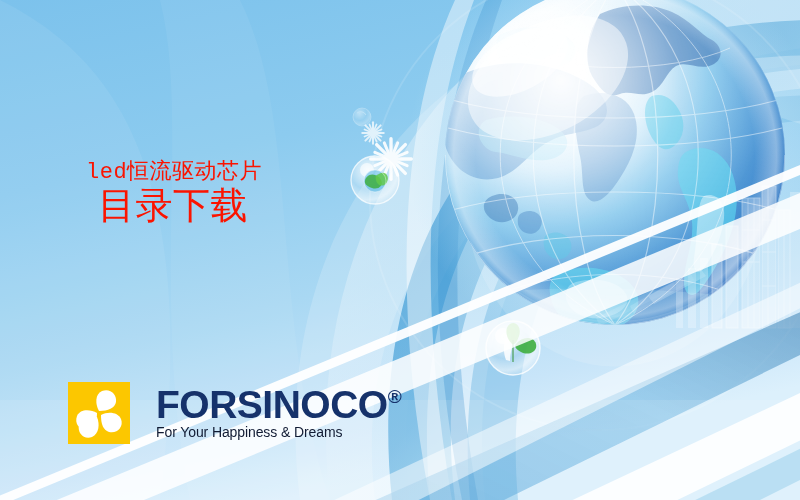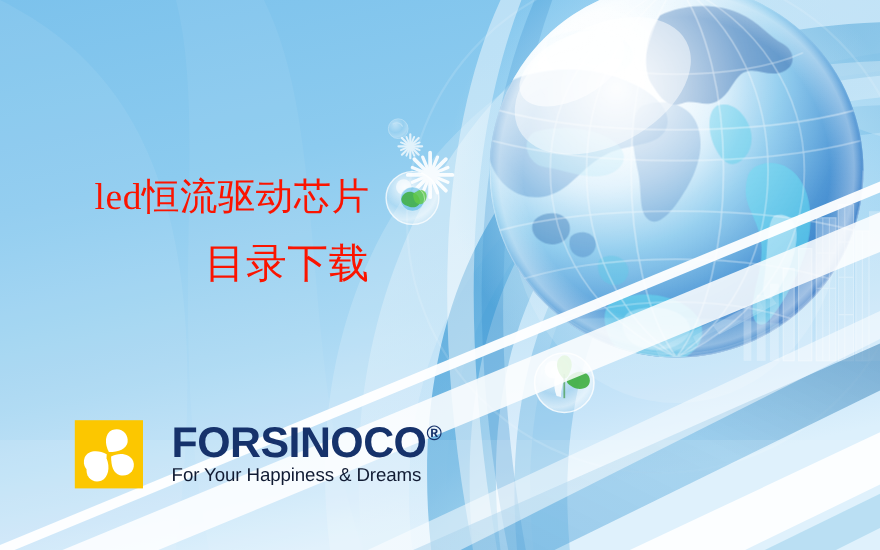--- a/index.html
+++ b/index.html
@@ -21,30 +21,29 @@
     position:absolute;
     left:86px; top:162px;
     z-index:40;
     color:#fb1400;
     font-family:"DejaVu Serif", serif;
     line-height:1.04;
     letter-spacing:0.5px;
   }
   #heading .ln {
     display:block;
-    font-size:34px;
+    font-size:22px;
     white-space:nowrap;
-    font-family:Liberation Serif, serif;
+    font-family:Liberation Mono, monospace;
   }
   #heading .ln2 {
     font-size:37px;
     padding-left:12px;
-    margin-top:24px;
-    font-family:Liberation Sans, sans-serif;
-    text-align:right;
+    margin-top:4px;
+    font-family:Liberation Mono, monospace;
   }
 
   
   #logo {
     position:absolute;
     left:68px; top:382px;
     z-index:40;
     display:flex; align-items:center;gap:14px;
   }
   #logo-mark {
@@ -59,21 +58,21 @@
     font-size:39px;
     font-weight:bold;
     color:#16326b;
     letter-spacing:-0.5px;
     line-height:0.95;
     white-space:nowrap;
     font-family:"Liberation Sans","DejaVu Sans",sans-serif;
   }
   #brand .reg { font-size:19px; vertical-align:top; position:relative; top:2px; }
   #tagline {
-    font-size:17px;
+    font-size:14px;
     color:#111b33;
     letter-spacing:-0.1px;
     margin-top:1px;
     white-space:nowrap;
     font-family:"Liberation Sans","DejaVu Sans",sans-serif;
   }
 </style>
 </head>
 <body>
 

